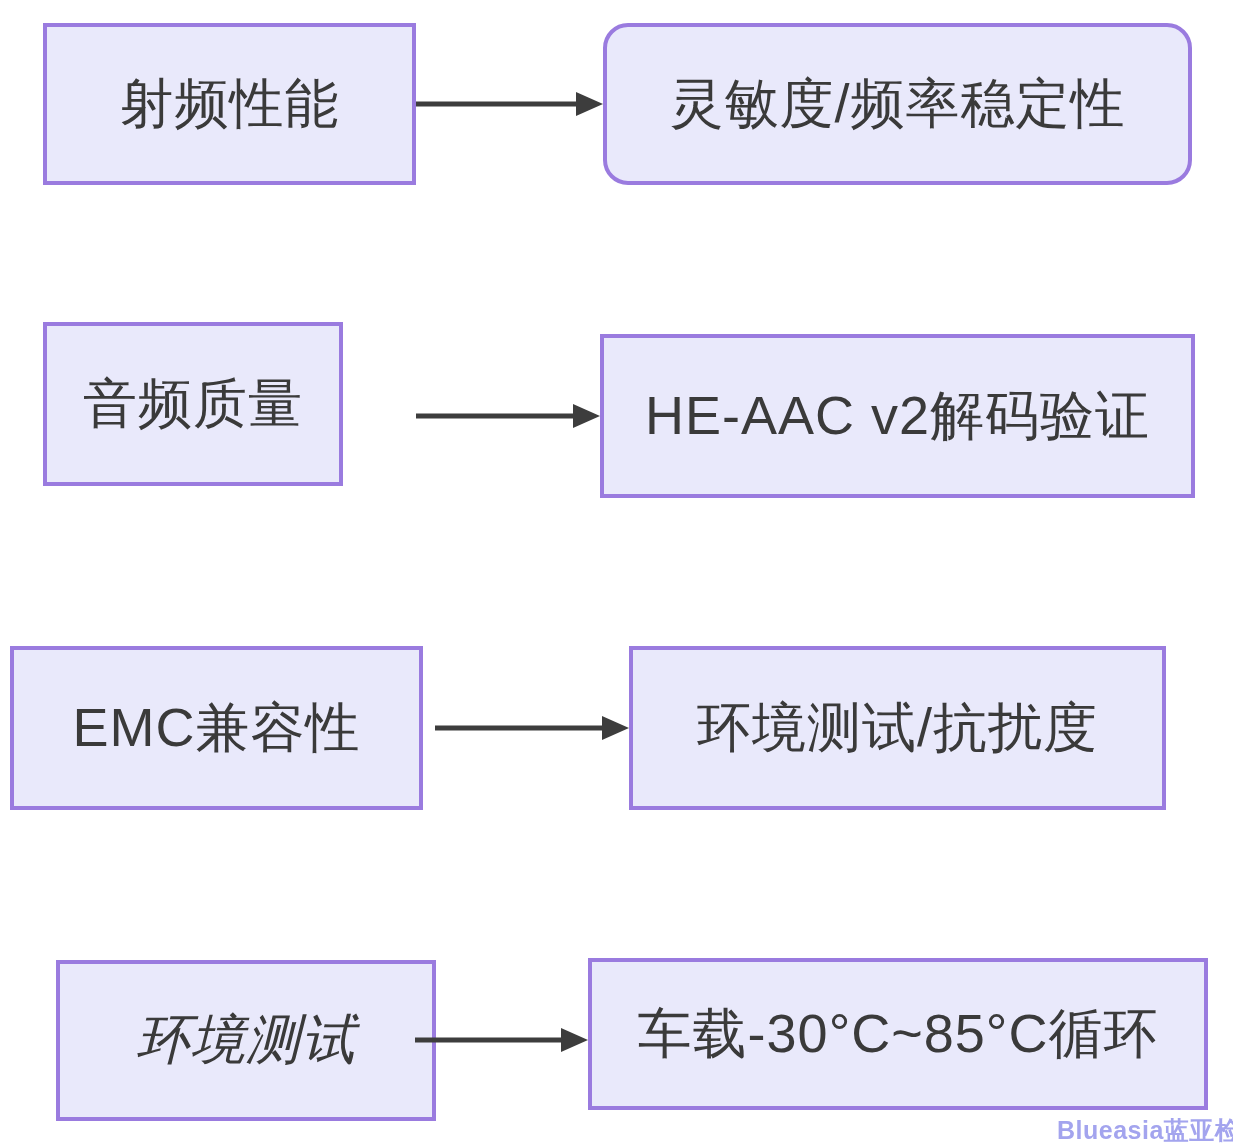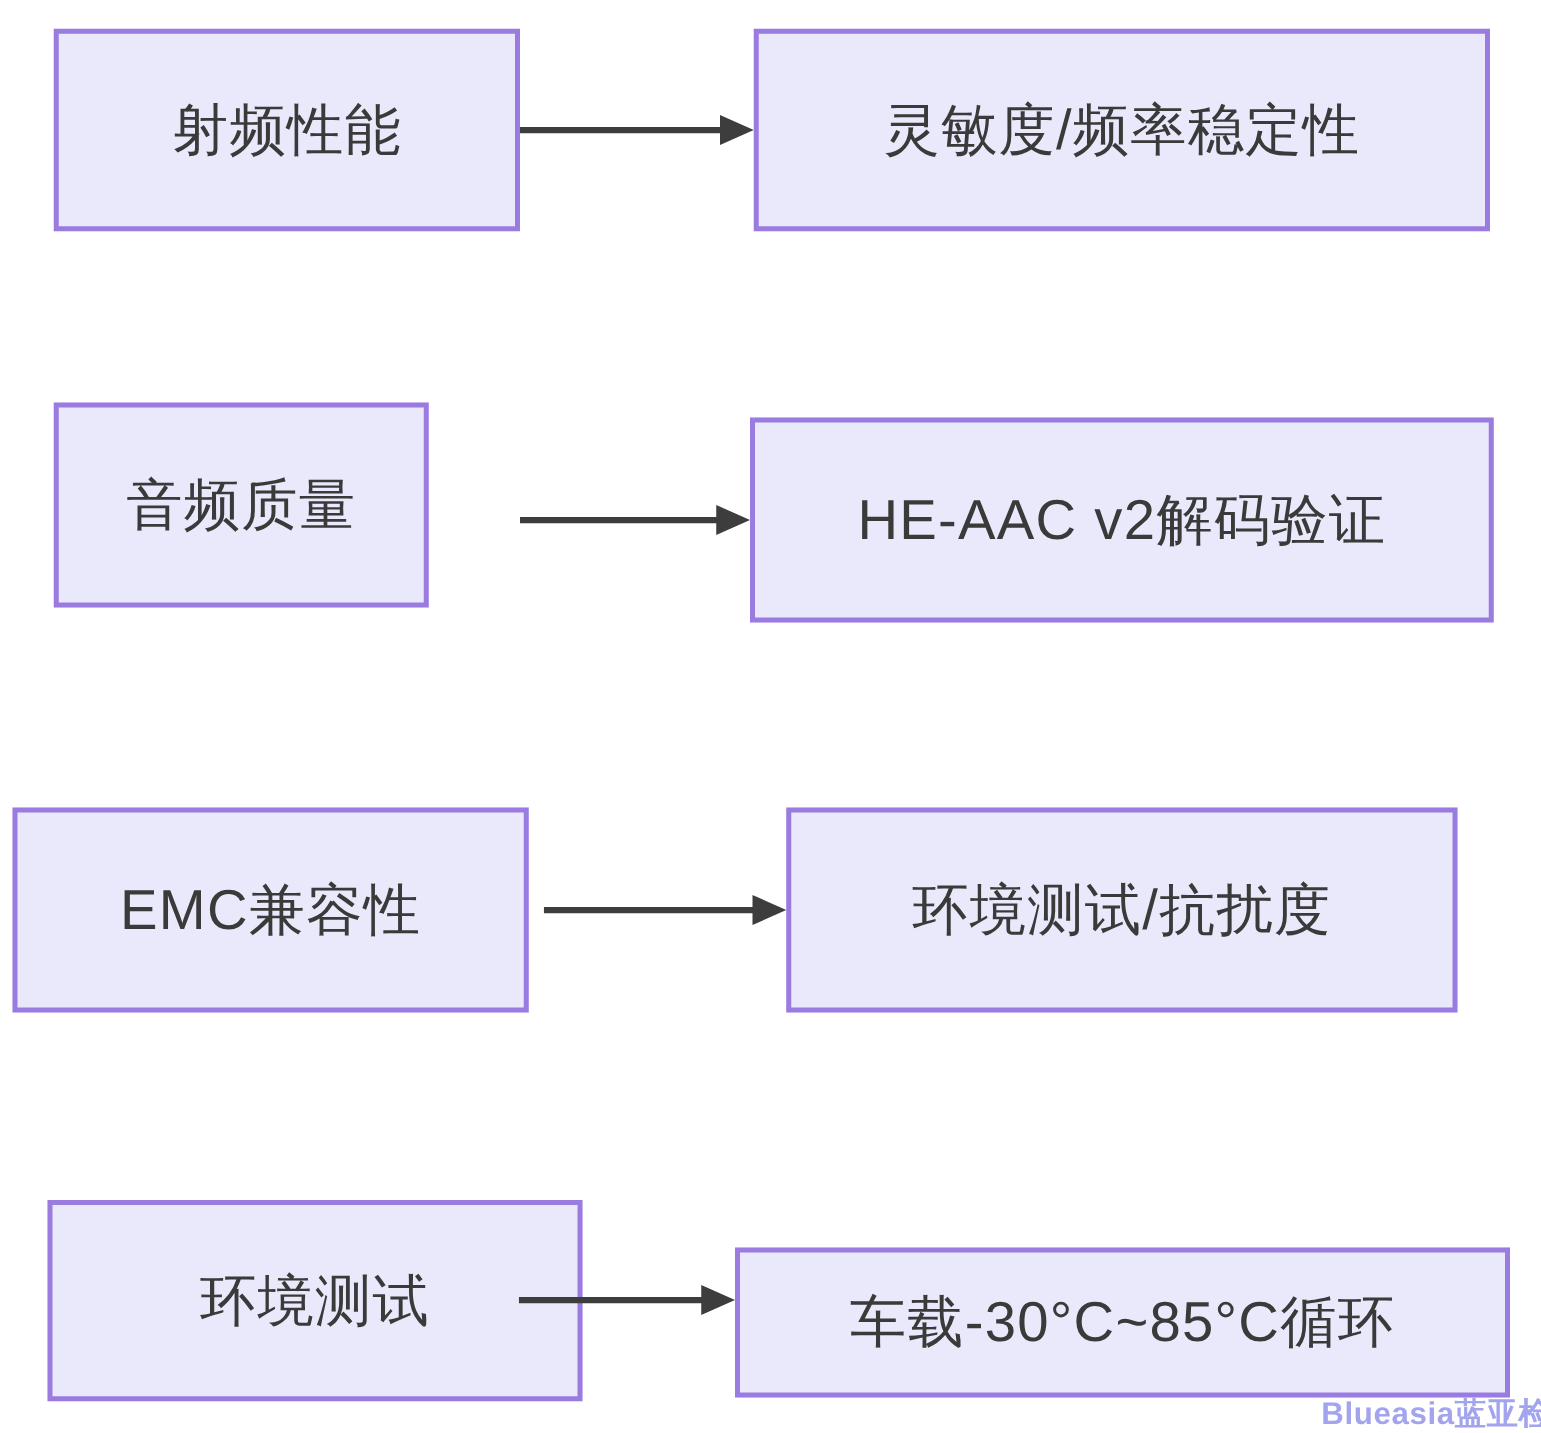--- a/index.html
+++ b/index.html
@@ -16,47 +16,47 @@
     font-family: "Liberation Sans", "DejaVu Sans", sans-serif;
   }
   .node {
     position: absolute;
     box-sizing: border-box;
     background: var(--box-fill, #e9e9fb);
     border: 4px solid var(--box-border, #9a7bdf);
     display: flex;
     align-items: center;
     justify-content: center;
-    font-size: 45px;
+    font-size: 54px;
     color: var(--box-text, #3a3a3a);
     white-space: nowrap;
     letter-spacing: 1px;
   }
   .arrow {
     position: absolute;
     display: block;
   }
   .arrow .shaft { stroke: var(--arrow, #3d3d3d); stroke-width: 5; }
   .arrow .head  { fill: var(--arrow, #3d3d3d); }
 
   
   #src-0 { left: 43px;  top: 23px;  width: 373px; height: 162px; }
-  #tgt-0 { left: 603px; top: 23px;  width: 589px; height: 162px; }
+  #tgt-0 { left: 603px; top: 23px;  width: 589px; height: 162px; border-radius: 25px; }
   #arr-0 { left: 416px; top: 84px;  }
   
   #src-1 { left: 43px;  top: 322px; width: 300px; height: 164px; }
   #tgt-1 { left: 600px; top: 334px; width: 595px; height: 164px; text-align: center; }
   #arr-1 { left: 416px; top: 396px; }
   
   #src-2 { left: 10px;  top: 646px; width: 413px; height: 164px; }
   #tgt-2 { left: 629px; top: 646px; width: 537px; height: 164px; }
   #arr-2 { left: 435px; top: 708px; }
   
-  #src-3 { left: 38px;  top: 960px; width: 428px; height: 161px; }
-  #tgt-3 { left: 588px; top: 958px; width: 620px; height: 120px; margin-top: 40px; }
+  #src-3 { left: 56px;  top: 960px; width: 380px; height: 161px; font-style: italic; }
+  #tgt-3 { left: 588px; top: 958px; width: 620px; height: 152px; }
   #arr-3 { left: 415px; top: 1020px; }
 
   .watermark {
     position: absolute;
     left: 1057px;
     top: 1114px;
     font-size: 25px;
     font-weight: bold;
     color: var(--watermark, #a3a4ee);
     white-space: nowrap;

